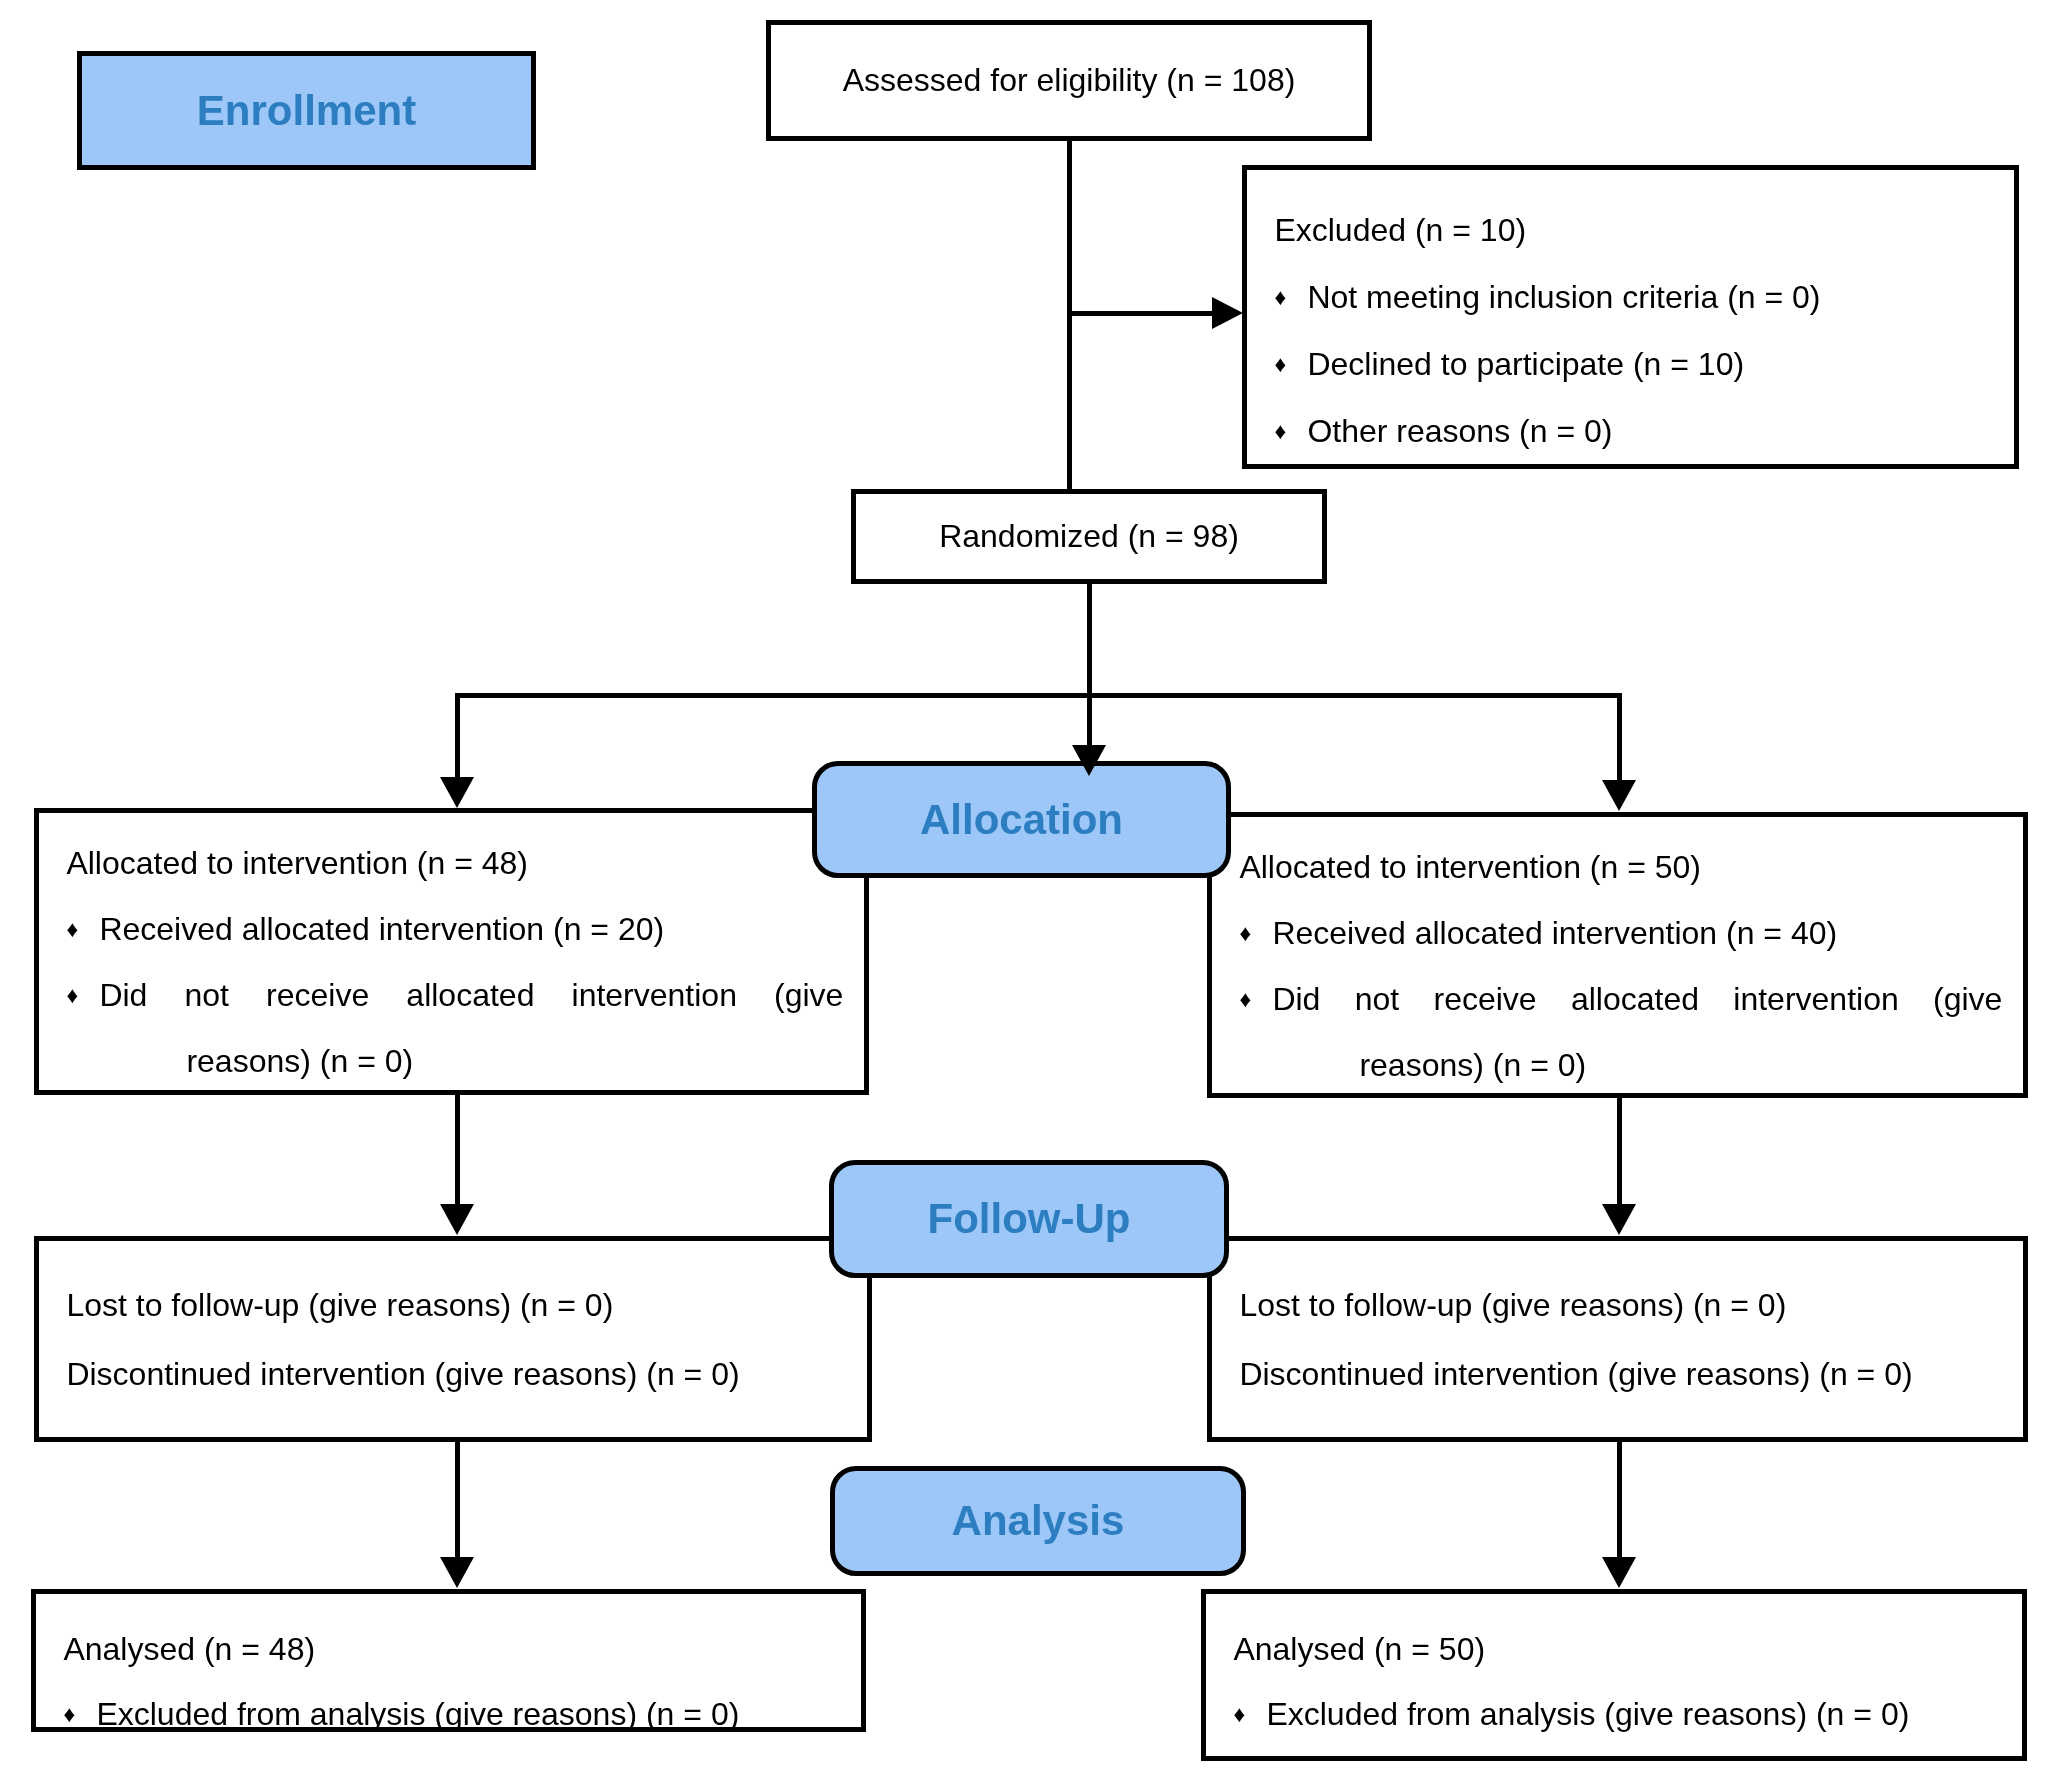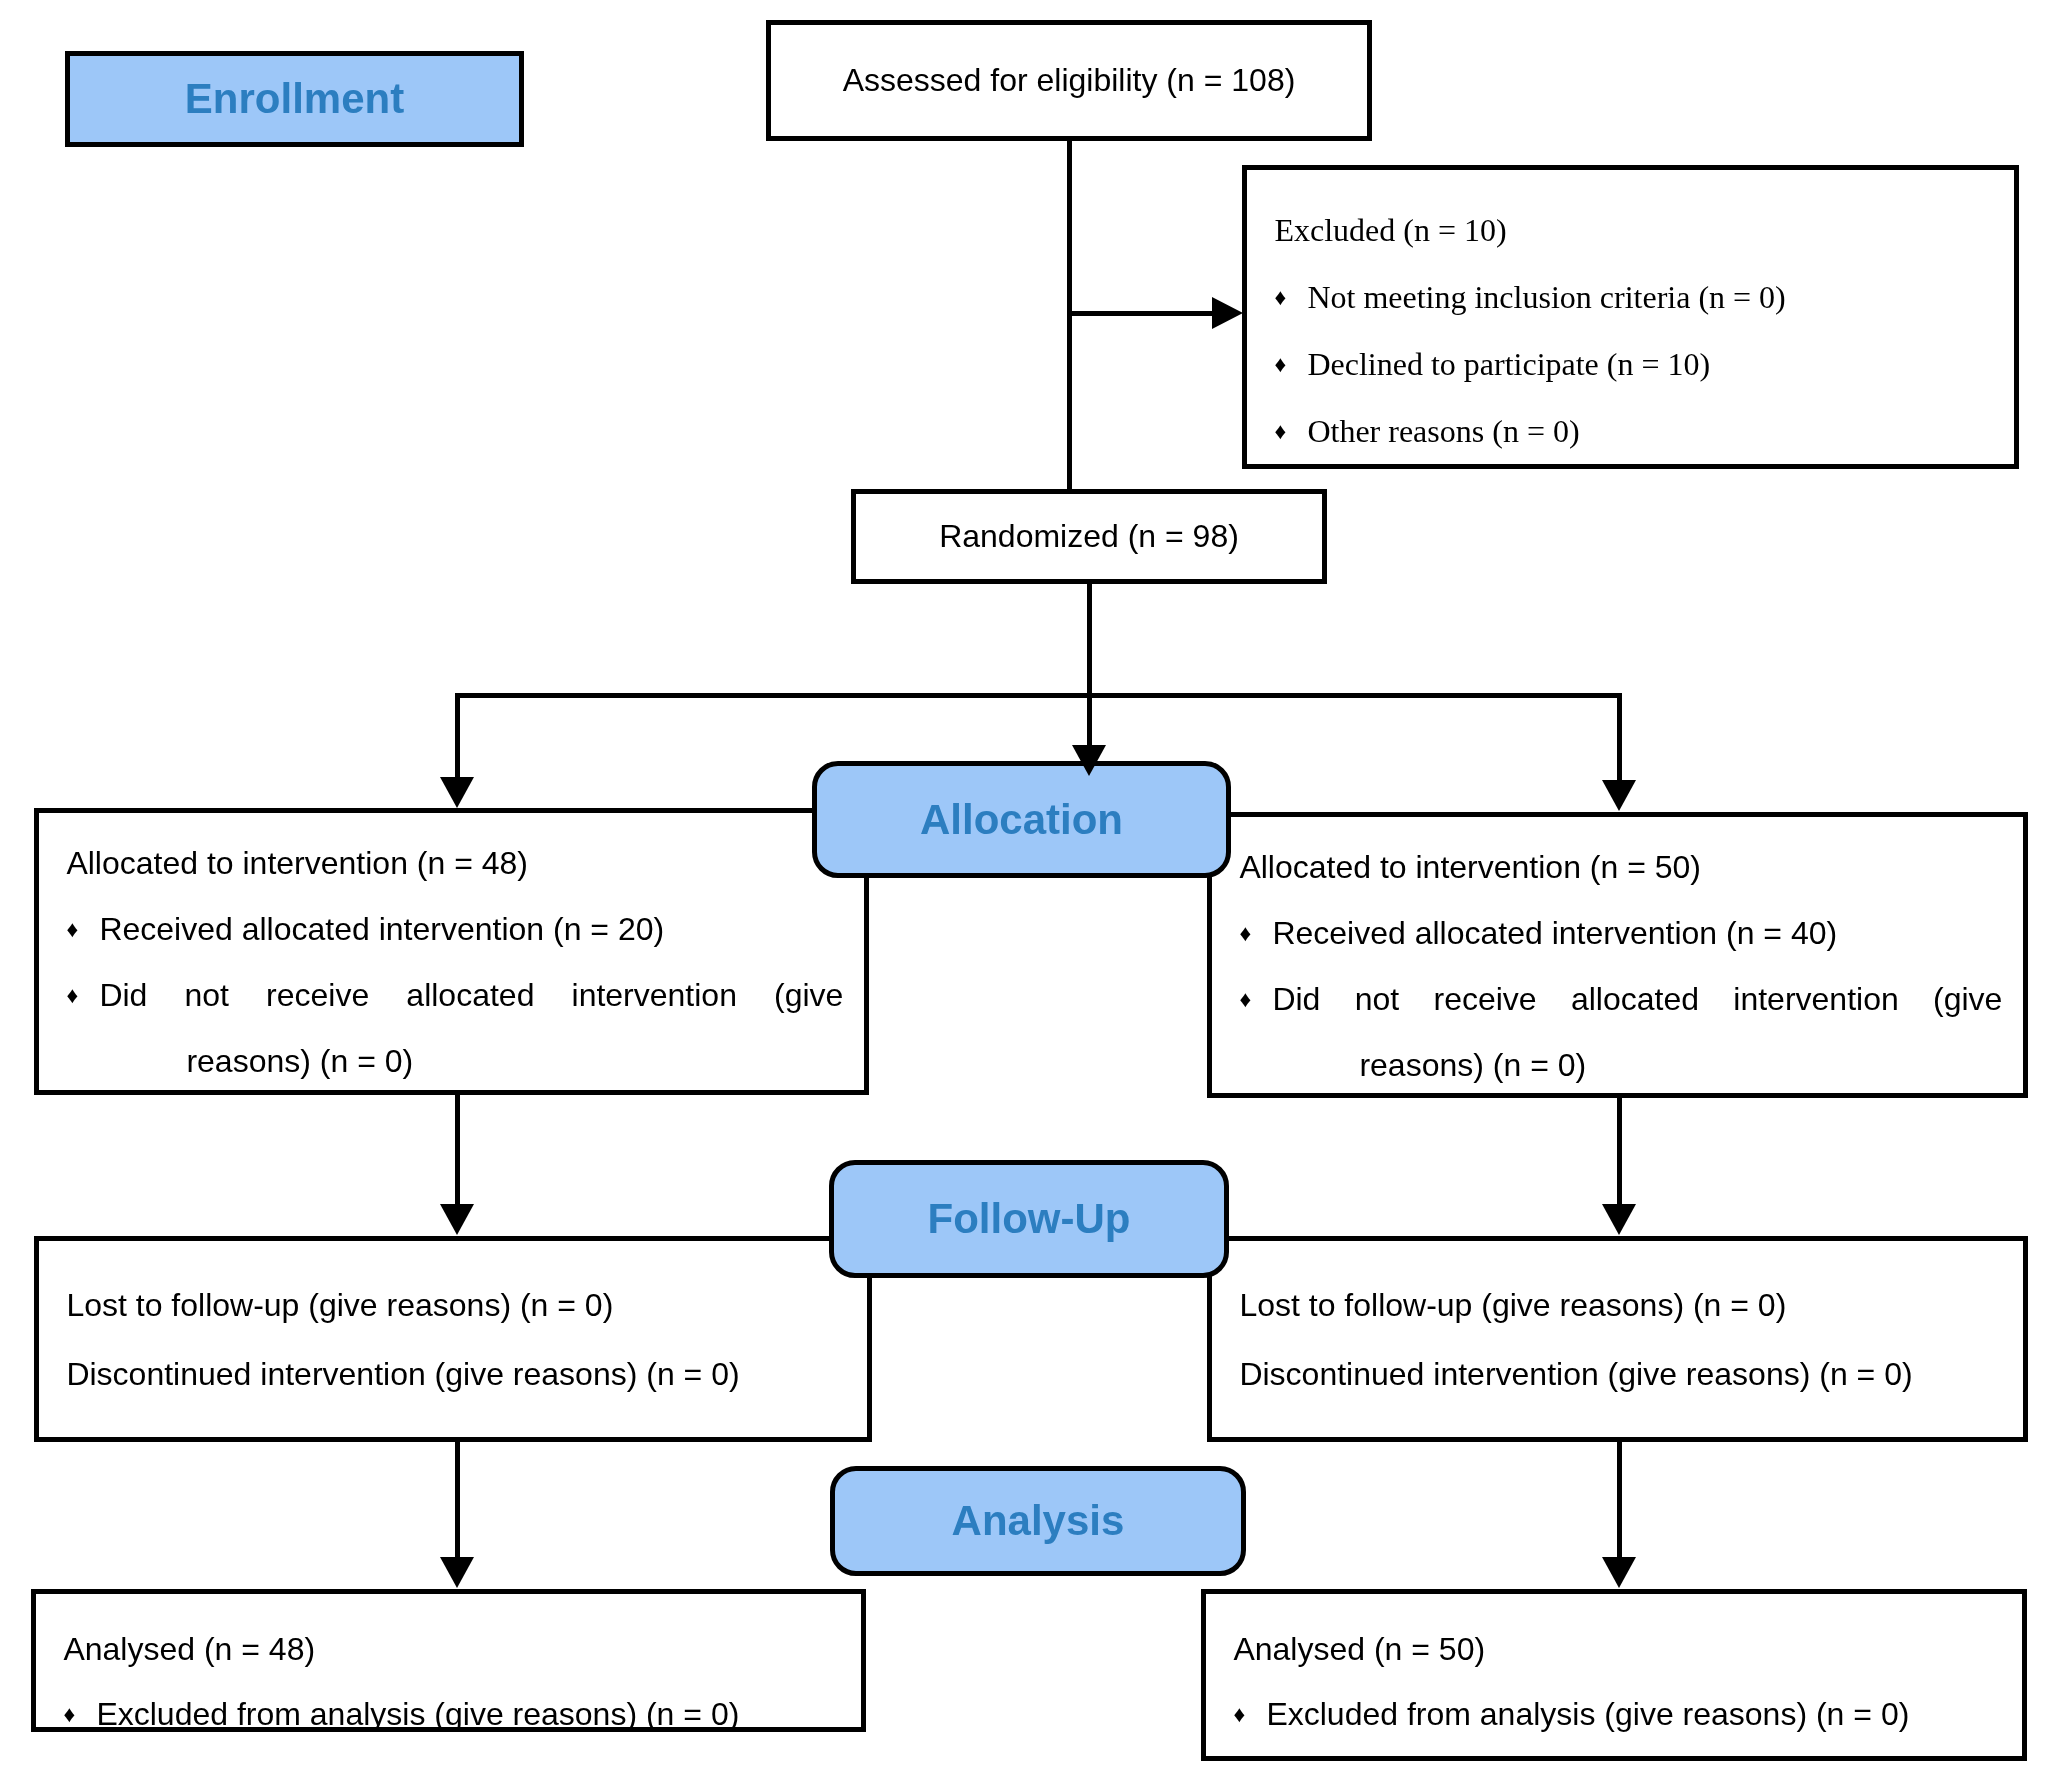--- a/index.html
+++ b/index.html
@@ -71,33 +71,33 @@
     border-top:16.6px solid transparent;
     border-bottom:16.6px solid transparent;
     border-left:31px solid var(--line-color);
   }
 </style>
 </head>
 <body>
 
 <div id="canvas">
 
-  <div class="phase" style="left:65px;top:51px;width:459px;height:96px;">Enrollment</div>
+  <div class="phase" style="left:77px;top:51px;width:459px;height:119px;">Enrollment</div>
 
   <div class="phase rounded" style="left:812px;top:761px;width:419px;height:117px;">Allocation</div>
 
   <div class="phase rounded" style="left:829px;top:1160px;width:400px;height:118px;">Follow-Up</div>
 
   <div class="phase rounded" style="left:830px;top:1466px;width:416px;height:110px;">Analysis</div>
 
   <div class="box centered" style="left:766px;top:20px;width:606px;height:121px;">
     <span>Assessed for eligibility (n = 108)</span>
   </div>
 
-  <div class="box pad" style="left:1242px;top:165px;width:777px;height:304px;font-family:Liberation Serif, serif;">
+  <div class="box pad" style="left:1242px;top:165px;width:777px;height:304px;">
     <div class="line">Excluded (n = 10)</div>
     <div class="bullet">
       <span class="diamond">♦</span>
       <span class="bt">Not meeting inclusion criteria (n = 0)</span>
     </div>
     <div class="bullet">
       <span class="diamond">♦</span>
       <span class="bt">Declined to participate (n = 10)</span>
     </div>
     <div class="bullet">

